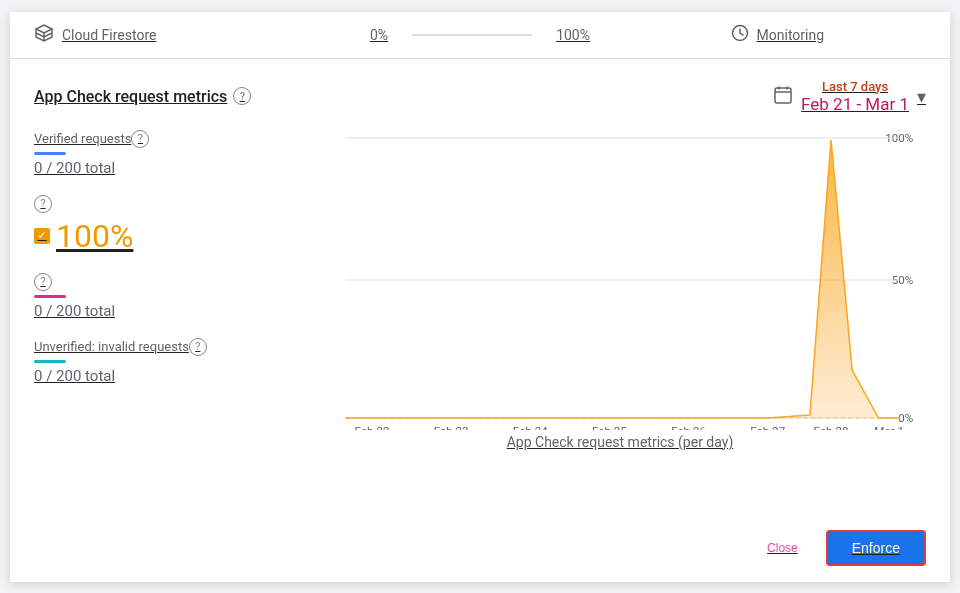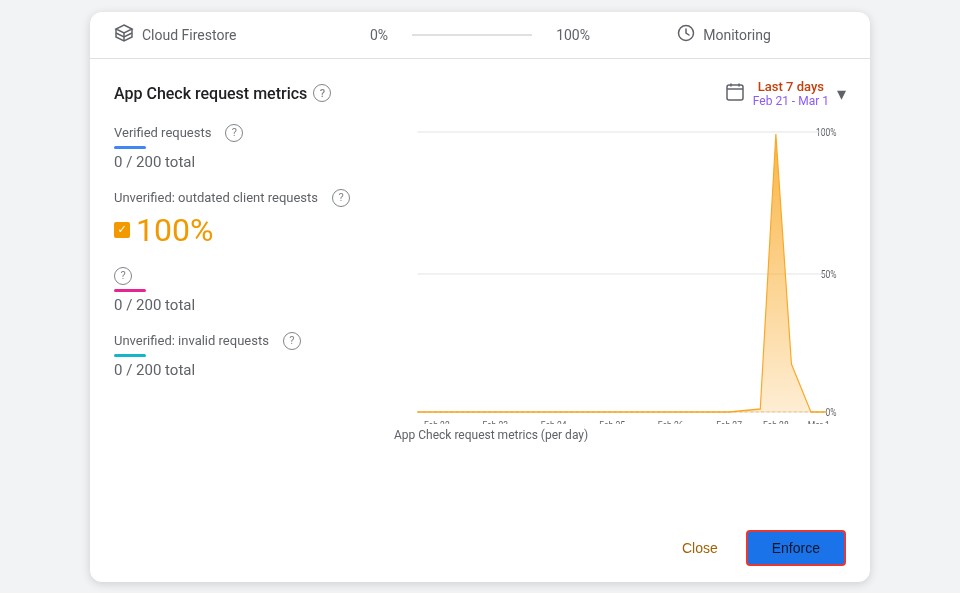--- a/index.html
+++ b/index.html
@@ -8,27 +8,28 @@
       background: #f1f3f4;
       display: flex;
       align-items: center;
       justify-content: center;
       min-height: 100vh;
       font-size: 14px;
       color: #202124;
     }
     .dialog {
       background: #fff;
-      border-radius: 12px;
-      width: 780px;
+      border-radius: 0;
+      width: 940px;
       min-height: 570px;
       box-shadow: 0 2px 10px rgba(0,0,0,0.15);
       overflow: hidden;
       display: flex;
       flex-direction: column;
+      text-decoration: underline;
     }
     
     .top-bar {
       display: flex;
       align-items: center;
       padding: 12px 24px;
       border-bottom: 1px solid #e0e0e0;
       gap: 0;
     }
     .top-bar-section {
@@ -104,22 +105,22 @@
     .date-picker-text {
       text-align: right;
     }
     .date-range-label {
       font-size: 13px;
       font-weight: 500;
       color: #c2410c;
       text-align: center;
     }
     .date-range-sub {
-      font-size: 12px;
-      color: #8b5cf6;
+      font-size: 17px;
+      color: #be185d;
     }
     .dropdown-arrow {
       color: #5f6368;
       font-size: 18px;
     }
     
     .body-layout {
       display: flex;
       flex: 1;
       gap: 0;
@@ -130,21 +131,21 @@
       display: flex;
       flex-direction: column;
       gap: 0;
     }
     .metric-item {
       margin-bottom: 18px;
     }
     .metric-label {
       display: flex;
       align-items: center;
-      gap: 14px;
+      gap: 0;
       font-size: 13px;
       color: #5f6368;
       margin-bottom: 4px;
     }
     .metric-line {
       height: 3px;
       width: 32px;
       border-radius: 2px;
       margin-bottom: 4px;
     }
@@ -187,47 +188,47 @@
     .chart-container {
       width: 100%;
       height: 300px;
       position: relative;
     }
     .chart-svg {
       width: 100%;
       height: 100%;
     }
     .chart-xlabel {
-      text-align: left;
-      font-size: 12px;
+      text-align: center;
+      font-size: 14px;
       color: #5f6368;
       margin-top: 4px;
     }
     
     .footer {
       display: flex;
       align-items: center;
       justify-content: flex-end;
       padding: 16px 24px;
       gap: 12px;
       border-top: 1px solid transparent;
     }
     .close-btn {
       background: none;
       border: none;
-      font-size: 14px;
-      color: #a16207;
+      font-size: 12px;
+      color: #ec4899;
       cursor: pointer;
       padding: 8px 16px;
       border-radius: 4px;
       font-weight: 500;
     }
     .enforce-btn {
       background: #1a73e8;
-      color: #0f172a;
+      color: #fef9c3;
       border: 2px solid #e53935;
       font-size: 14px;
       font-weight: 500;
       padding: 8px 24px;
       border-radius: 4px;
       cursor: pointer;
     }
   </style>
 </head>
 <body>
@@ -293,21 +294,20 @@
           <div class="metric-label">
             <span>Verified requests</span>
             <span class="help-icon">?</span>
           </div>
           <div class="metric-line blue"></div>
           <div class="metric-value">0 / 200 total</div>
         </div>
 
         <div class="metric-item">
           <div class="metric-label">
-            <span>Unverified: outdated client requests</span>
             <span class="help-icon">?</span>
           </div>
           <div class="metric-percent">
             <span class="checkbox-orange"></span>
             <span>100%</span>
           </div>
         </div>
 
         <div class="metric-item">
           <div class="metric-label">

